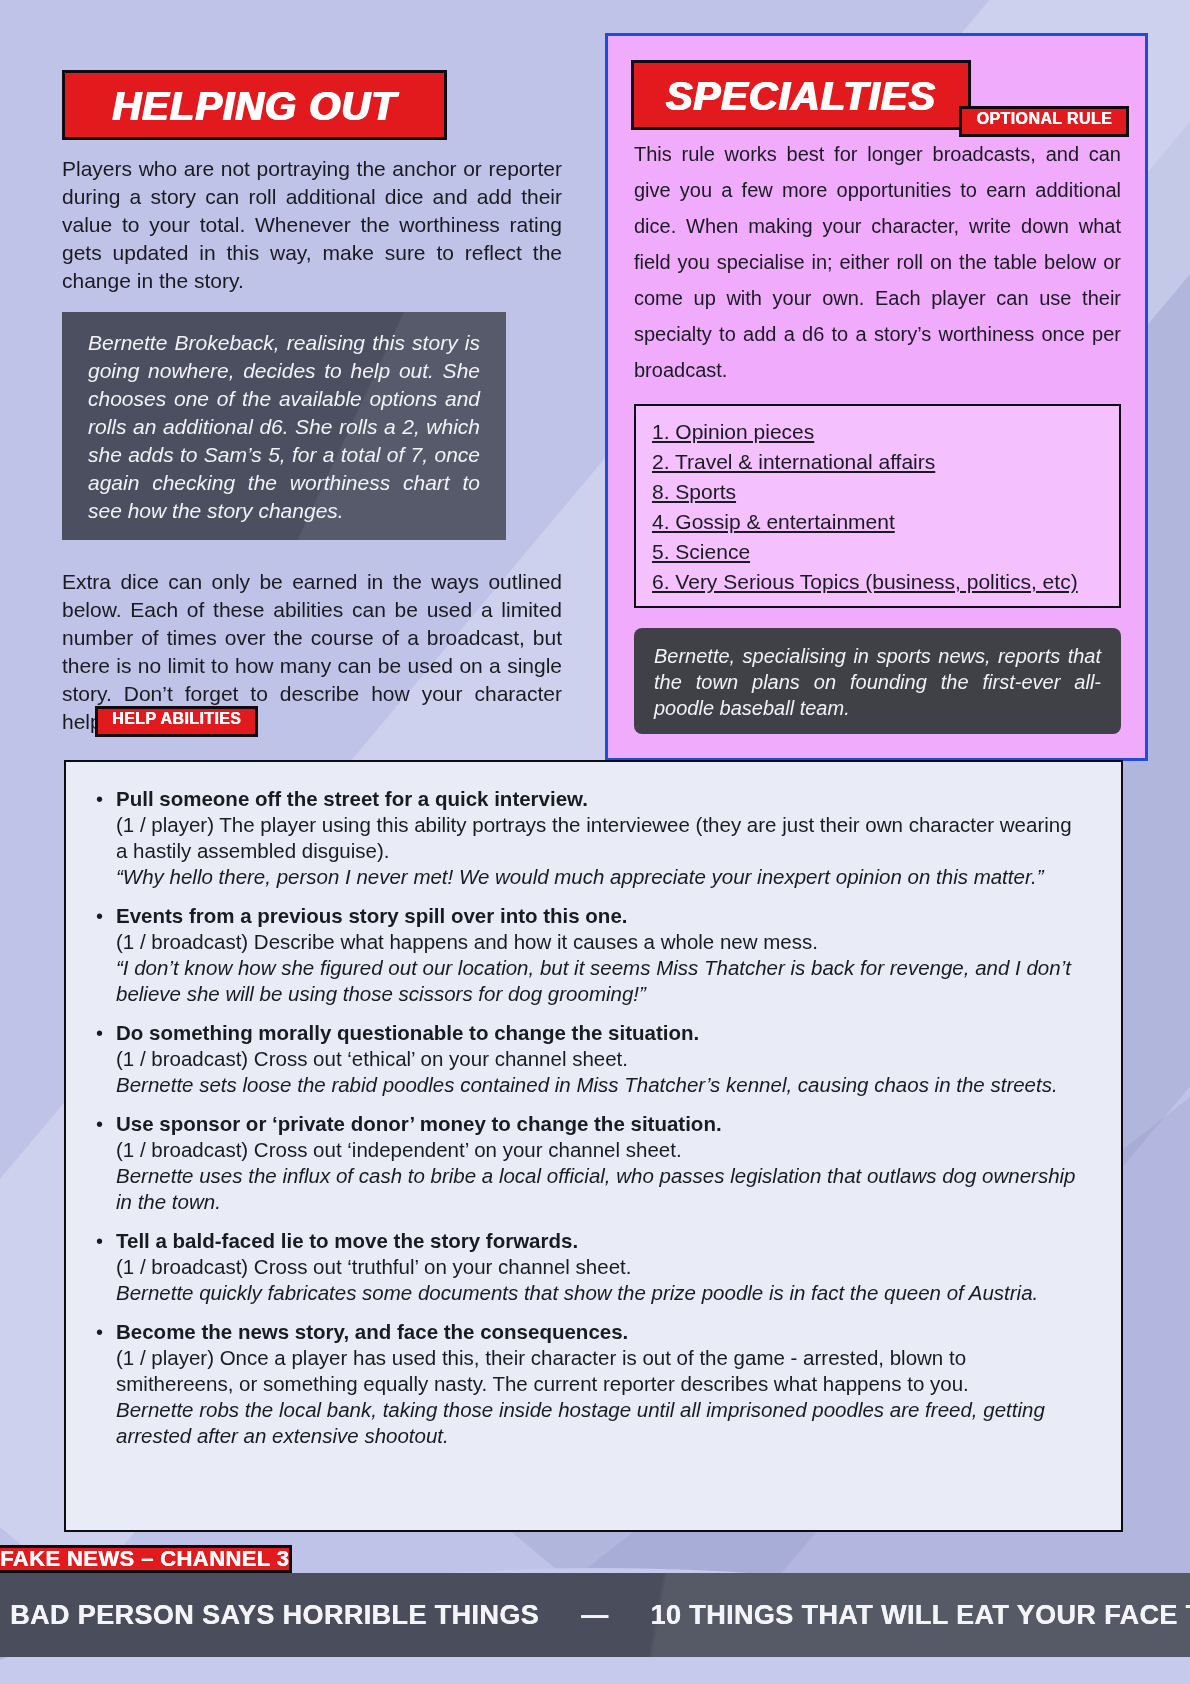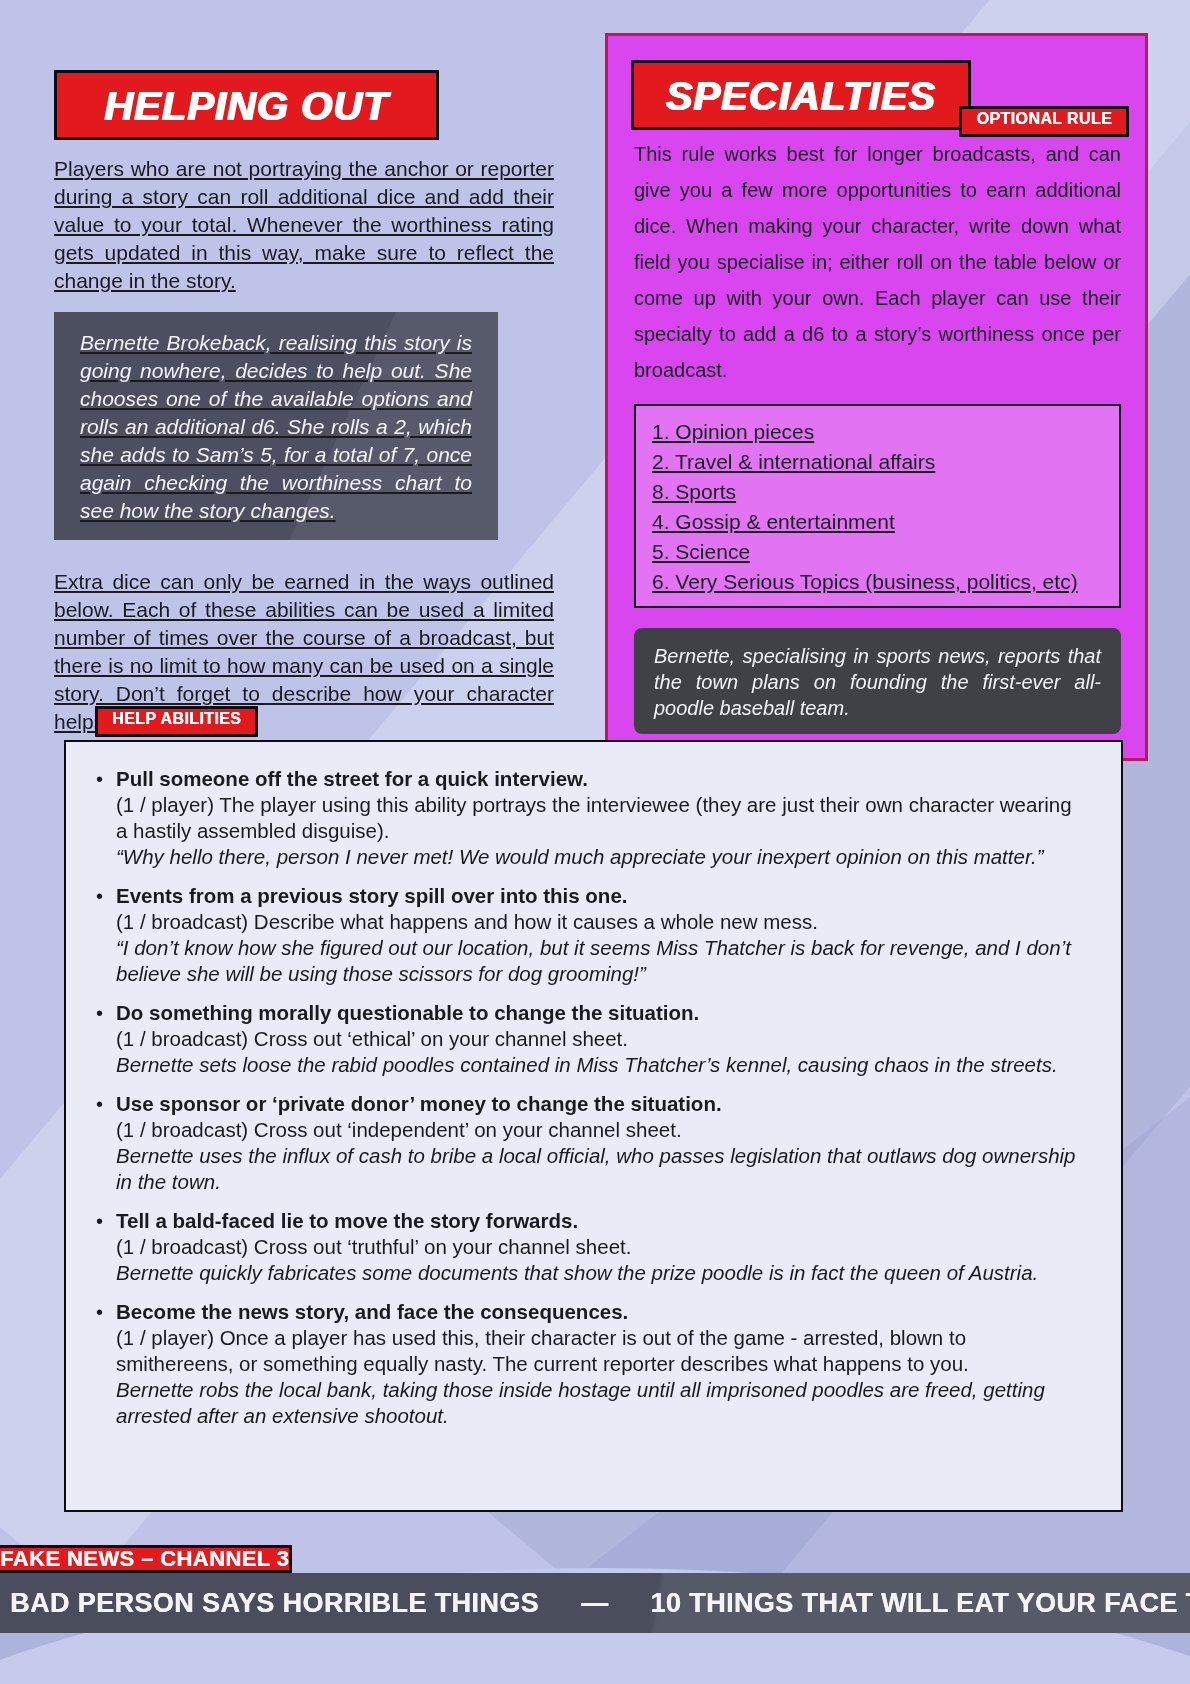--- a/index.html
+++ b/index.html
@@ -29,39 +29,39 @@
     letter-spacing:1px;padding:13px 0 11px;text-align:center;
     text-shadow:0.9px 0 #fff,-0.9px 0 #fff;
     white-space:nowrap;
   }
   .h-small{
     font-weight:bold;font-size:16px;line-height:1;padding:2px 14px 7px;
     text-shadow:0.5px 0 #fff;letter-spacing:0.4px;white-space:nowrap;
   }
 
   
-  .col-left{left:54px;top:70px;width:500px;text-decoration:underline;}
+  .col-left{left:62px;top:70px;width:500px;}
   .helping-title{width:385px;}
   .para{
     font-size:21px;line-height:28px;text-align:justify;
     color:#1a1b21;margin:0;
   }
   .col-left .para1{margin-top:15px;}
   .darkbox1{
     margin-top:17px;box-sizing:border-box;width:444px;
     background:linear-gradient(115deg,#4b4f60 62%,#565a6b 62.3%);
     color:#f2f2f6;padding:17px 26px 15px;
   }
   .darkbox1 .para, .darkbox2 .para{color:#f2f2f6;font-style:italic;}
   .col-left .para2{margin-top:28px;}
 
   
   .panel{
     left:605px;top:33px;width:543px;box-sizing:border-box;
-    background:#d946ef;border:3px solid #be185d;
+    background:#f0abfc;border:3px solid #1d4ed8;
     padding:24px 24px 24px 26px;
   }
   .spec-header{position:relative;height:76px;}
   .spec-title{position:absolute;left:-3px;top:0;width:340px;}
   .spec-badge{position:absolute;right:-8px;top:46px;z-index:3;}
   .panel .para{font-size:20px;line-height:36px;}
   .optbox{
     margin-top:16px;border:2px solid #0c0c12;box-sizing:border-box;
     padding:11px 10px 9px 16px;background:rgba(255,255,255,0.25);
   }
@@ -69,38 +69,38 @@
   .darkbox2{
     margin-top:20px;box-sizing:border-box;
     background:#3f4146;border-radius:8px;color:#f2f2f6;
     padding:15px 20px 13px;
   }
   .darkbox2 .para{font-size:20px;line-height:26px;}
 
   
   .help-tab{left:95px;top:706px;z-index:3;}
   .helpbox{
-    left:64px;top:740px;width:1059px;height:772px;box-sizing:border-box;
+    left:64px;top:760px;width:1059px;height:772px;box-sizing:border-box;
     background:#e9ecf6;border:2px solid #0c0c12;
     padding:24px 40px 20px 24px;overflow:hidden;
   }
   .ability{position:relative;padding-left:26px;margin-bottom:13px;}
   .ability:before{
     content:"\2022";position:absolute;left:6px;top:0;
     font-size:20px;line-height:26px;color:#1a1b21;
   }
   .ability .t{font-weight:bold;}
   .ability div{font-size:20.5px;line-height:26px;text-align:left;}
   .ability .e{font-style:italic;}
 
   
   .channel-tab{left:-3px;top:1545px;z-index:3;}
   .channel-tab .h-small{font-size:22px;padding:6px 20px 5px 20px;}
   .ticker{
-    left:0;top:1573px;width:1190px;height:60px;z-index:1;
+    left:0;top:1573px;width:1190px;height:84px;z-index:1;
     background:linear-gradient(100deg,#4a4d5b 55%,#565a66 55.4%);
     display:flex;align-items:center;overflow:hidden;
   }
   .ticker-line{
     display:flex;gap:42px;align-items:baseline;white-space:nowrap;
     padding-left:10px;color:#f4f4f8;font-weight:bold;font-size:27px;
     letter-spacing:0.4px;text-shadow:0.4px 0 #f4f4f8;
   }
 </style>
 </head>

